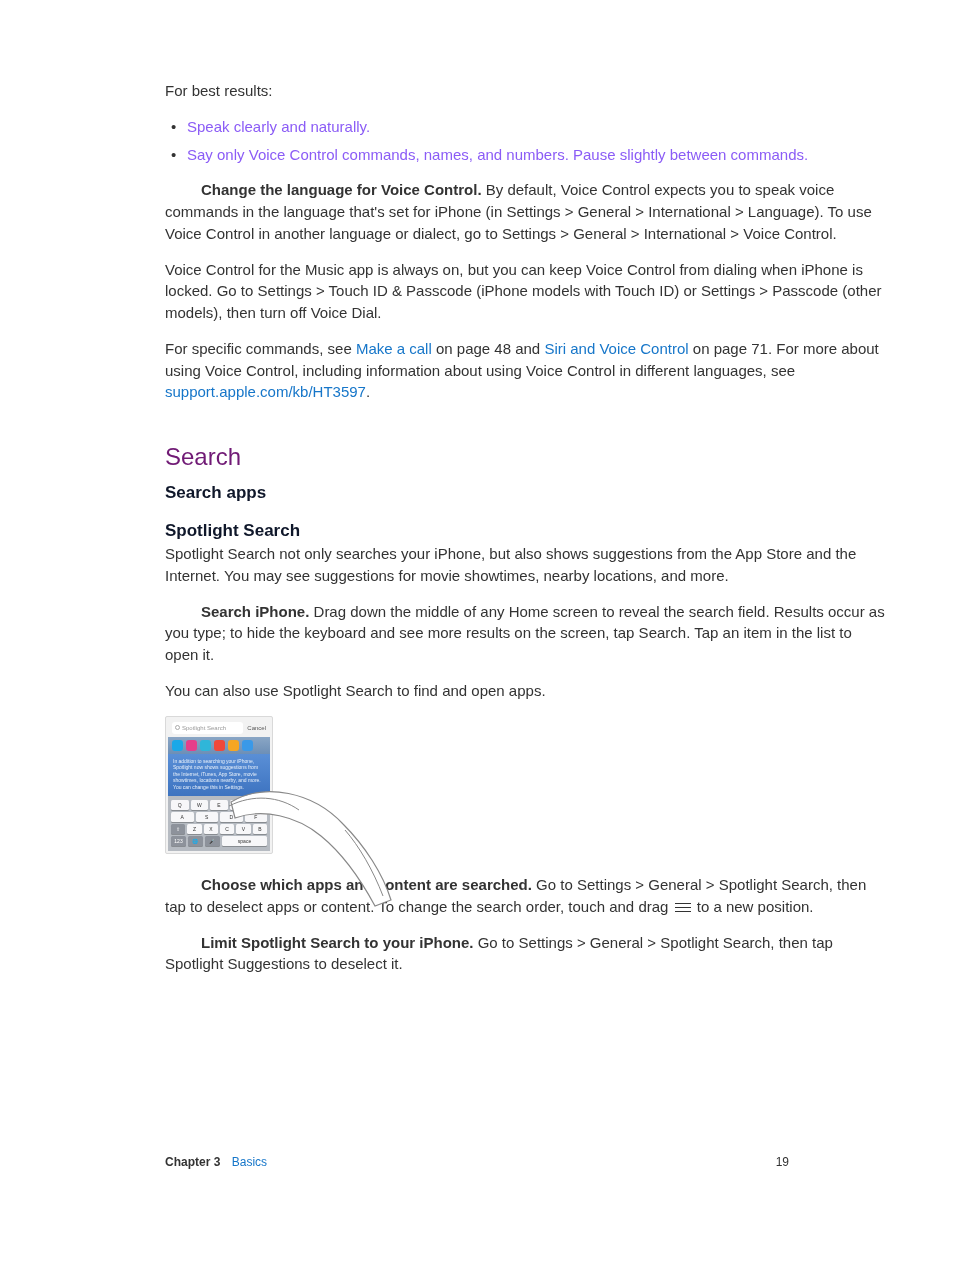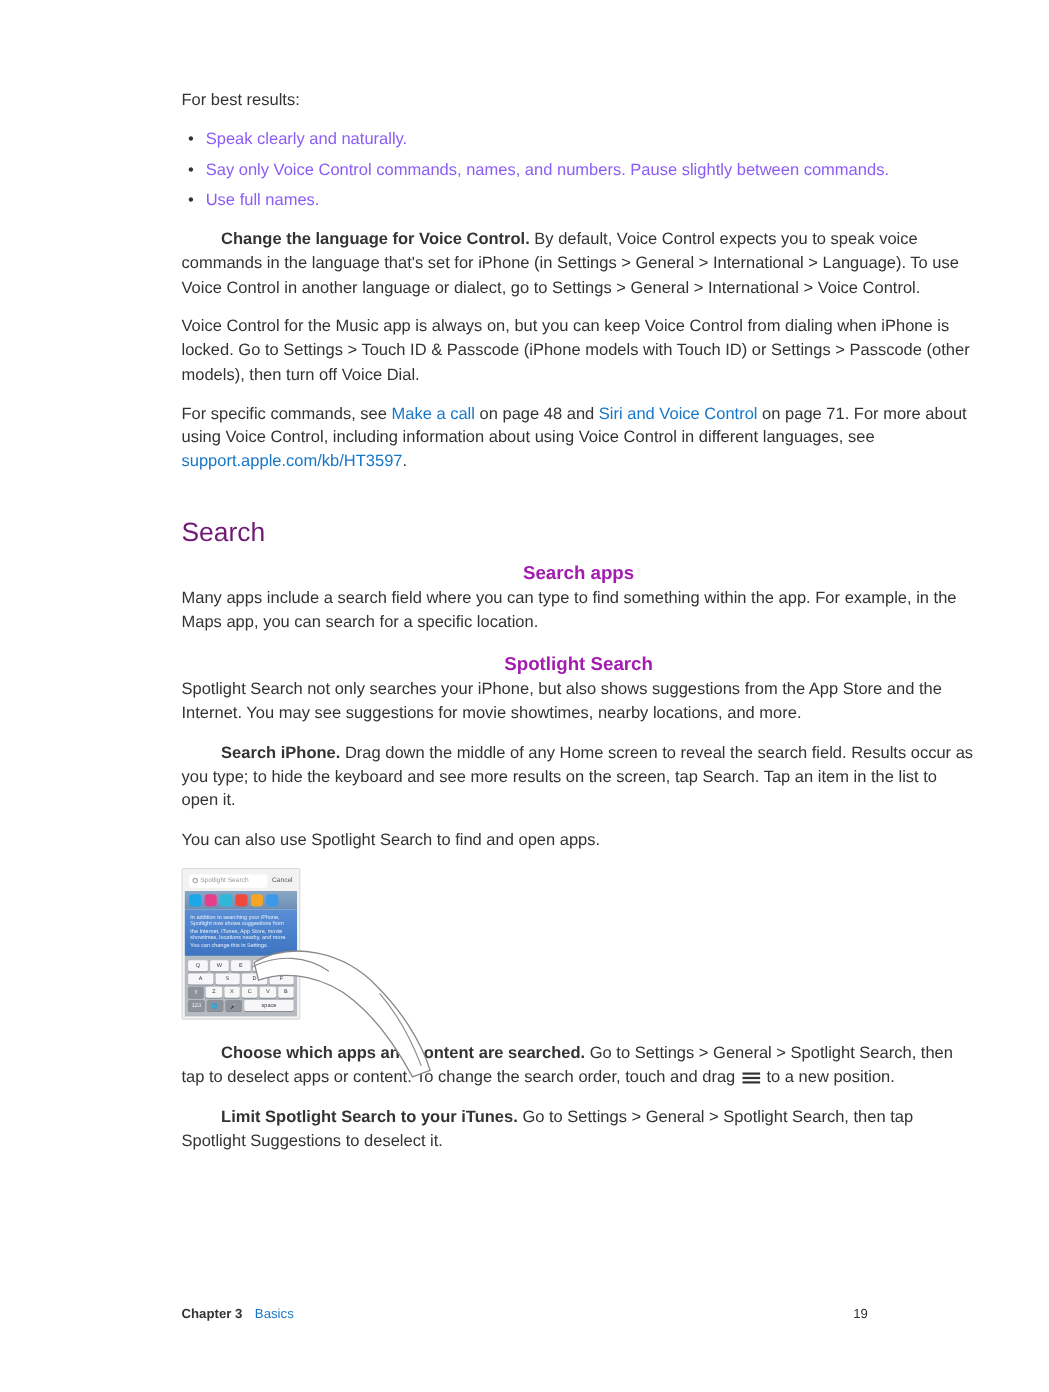--- a/index.html
+++ b/index.html
@@ -5,21 +5,21 @@
   * { box-sizing: border-box; margin: 0; padding: 0; }
   html, body { width: 954px; height: 1265px; background: #fff; font-family: "Myriad Pro", "Segoe UI", "Helvetica Neue", Arial, sans-serif; color: #222; }
   .page { position: relative; width: 954px; height: 1265px; padding: 80px 67px 0 165px; }
   p { font-size: 15px; line-height: 1.45; margin-bottom: 14px; color: #333; }
   .bold-run { font-weight: 700; margin-left: 36px; }
   ul.tips { list-style: none; margin: 0 0 14px 0; padding: 0; }
   ul.tips li { font-size: 15px; line-height: 1.45; padding-left: 22px; position: relative; margin-bottom: 6px; color: #8b5cf6; }
   ul.tips li::before { content: "•"; position: absolute; left: 6px; top: 0; color: #333; }
   a.link { color: #1676c9; text-decoration: none; }
   h1.section { font-size: 24px; font-weight: 400; color: #701a75; margin-top: 40px; margin-bottom: 12px; }
-  h2.subsection { font-size: 17px; font-weight: 700; color: #a21caf; margin-top: 10px; margin-bottom: 2px; text-align: center; }
+  h2.subsection { font-size: 17px; font-weight: 700; color: #0f172a; margin-top: 10px; margin-bottom: 2px; }
   .figure { width: 220px; margin: 4px 0 20px 0; }
   .phone { width: 108px; background: #f2f2f2; border: 1px solid #d9d9d9; border-radius: 2px; padding: 2px; position: relative; }
   .searchbar { display: flex; align-items: center; gap: 4px; padding: 3px 4px; }
   .searchfield { flex: 1; height: 12px; background: #fff; border-radius: 3px; font-size: 6px; color: #999; display: flex; align-items: center; padding: 0 3px; gap: 2px; }
   .searchfield .mag { width: 5px; height: 5px; border: 1px solid #aaa; border-radius: 50%; position: relative; }
   .cancel { font-size: 6px; color: #555; }
   .iconrow { display: flex; gap: 3px; padding: 3px 4px; background: linear-gradient(#8aa6c5, #6d8fb6); }
   .appicon { width: 11px; height: 11px; border-radius: 3px; }
   .bluewash { background: linear-gradient(#5a8fd6, #3d73c0); padding: 4px 5px 6px 5px; }
   .bluewash .txt { font-size: 5px; line-height: 1.3; color: #e8f0fa; }
@@ -27,51 +27,49 @@
   .krow { display: flex; gap: 2px; margin-bottom: 2px; }
   .key { flex: 1; height: 10px; background: #f7f7f9; border-radius: 1.5px; font-size: 5px; display: flex; align-items: center; justify-content: center; color: #333; box-shadow: 0 1px 0 rgba(0,0,0,.25); }
   .key.dark { background: #8d929b; color: #fff; }
   .key.wide { flex: 3; }
   .hand { position: absolute; left: 60px; top: 72px; width: 170px; height: 120px; pointer-events: none; }
   .dragicon { display: inline-block; vertical-align: middle; width: 16px; height: 10px; position: relative; margin: 0 2px; }
   .dragicon span { position: absolute; left: 0; right: 0; height: 1.5px; background: #333; }
   .dragicon span:nth-child(1){ top: 0; }
   .dragicon span:nth-child(2){ top: 4px; }
   .dragicon span:nth-child(3){ top: 8px; }
-  .footer { position: absolute; left: 165px; right: 165px; bottom: 64px; display: flex; justify-content: space-between; font-size: 12px; color: #333; text-align: center; }
+  .footer { position: absolute; left: 165px; right: 165px; bottom: 96px; display: flex; justify-content: space-between; font-size: 12px; color: #333; text-align: center; }
   .footer .left .chap { font-weight: 700; }
   .footer .left .title { color: #1676c9; margin-left: 8px; }
 </style>
 </head>
 <body>
 
 <div class="page">
 
   <p>For best results:</p>
 
   <ul class="tips">
     <li>Speak clearly and naturally.</li>
     <li>Say only Voice Control commands, names, and numbers. Pause slightly between commands.</li>
-    <li>Use full names.</li>
   </ul>
 
   <p>
     <span class="bold-run">Change the language for Voice Control.</span><span> By default, Voice Control expects you to speak voice commands in the language that's set for iPhone (in Settings &gt; General &gt; International &gt; Language). To use Voice Control in another language or dialect, go to Settings &gt; General &gt; International &gt; Voice Control.</span>
   </p>
 
   <p>Voice Control for the Music app is always on, but you can keep Voice Control from dialing when iPhone is locked. Go to Settings &gt; Touch ID &amp; Passcode (iPhone models with Touch ID) or Settings &gt; Passcode (other models), then turn off Voice Dial.</p>
 
   <p>
     <span>For specific commands, see </span><a class="link" href="#">Make a call</a><span> on page 48 and </span><a class="link" href="#">Siri and Voice Control</a><span> on page 71. For more about using Voice Control, including information about using Voice Control in different languages, see </span><a class="link" href="#">support.apple.com/kb/HT3597</a><span>.</span>
   </p>
 
   <h1 class="section">Search</h1>
 
   <h2 class="subsection">Search apps</h2>
-  <p>Many apps include a search field where you can type to find something within the app. For example, in the Maps app, you can search for a specific location.</p>
 
   <h2 class="subsection" style="margin-top:18px">Spotlight Search</h2>
   <p>Spotlight Search not only searches your iPhone, but also shows suggestions from the App Store and the Internet. You may see suggestions for movie showtimes, nearby locations, and more.</p>
 
   <p>
     <span class="bold-run">Search iPhone.</span><span> Drag down the middle of any Home screen to reveal the search field. Results occur as you type; to hide the keyboard and see more results on the screen, tap Search. Tap an item in the list to open it.</span>
   </p>
 
   <p>You can also use Spotlight Search to find and open apps.</p>
 
@@ -130,21 +128,21 @@
       <path d="M4 18 C 28 6, 54 8, 74 22" fill="none" stroke="#888" stroke-width="1"></path>
       <path d="M120 42 C 134 58, 148 82, 158 108" fill="none" stroke="#888" stroke-width="1"></path>
     </svg>
   </div>
 
   <p>
     <span class="bold-run">Choose which apps and content are searched.</span><span> Go to Settings &gt; General &gt; Spotlight Search, then tap to deselect apps or content. To change the search order, touch and drag </span><span class="dragicon"><span></span><span></span><span></span></span><span> to a new position.</span>
   </p>
 
   <p>
-    <span class="bold-run">Limit Spotlight Search to your iTunes.</span><span> Go to Settings &gt; General &gt; Spotlight Search, then tap Spotlight Suggestions to deselect it.</span>
+    <span class="bold-run">Limit Spotlight Search to your iPhone.</span><span> Go to Settings &gt; General &gt; Spotlight Search, then tap Spotlight Suggestions to deselect it.</span>
   </p>
 
 
   <div class="footer">
     <div class="left">
       <span class="chap">Chapter  3</span>
       <span class="title">Basics</span>
     </div>
     <div class="right">19</div>
   </div>

